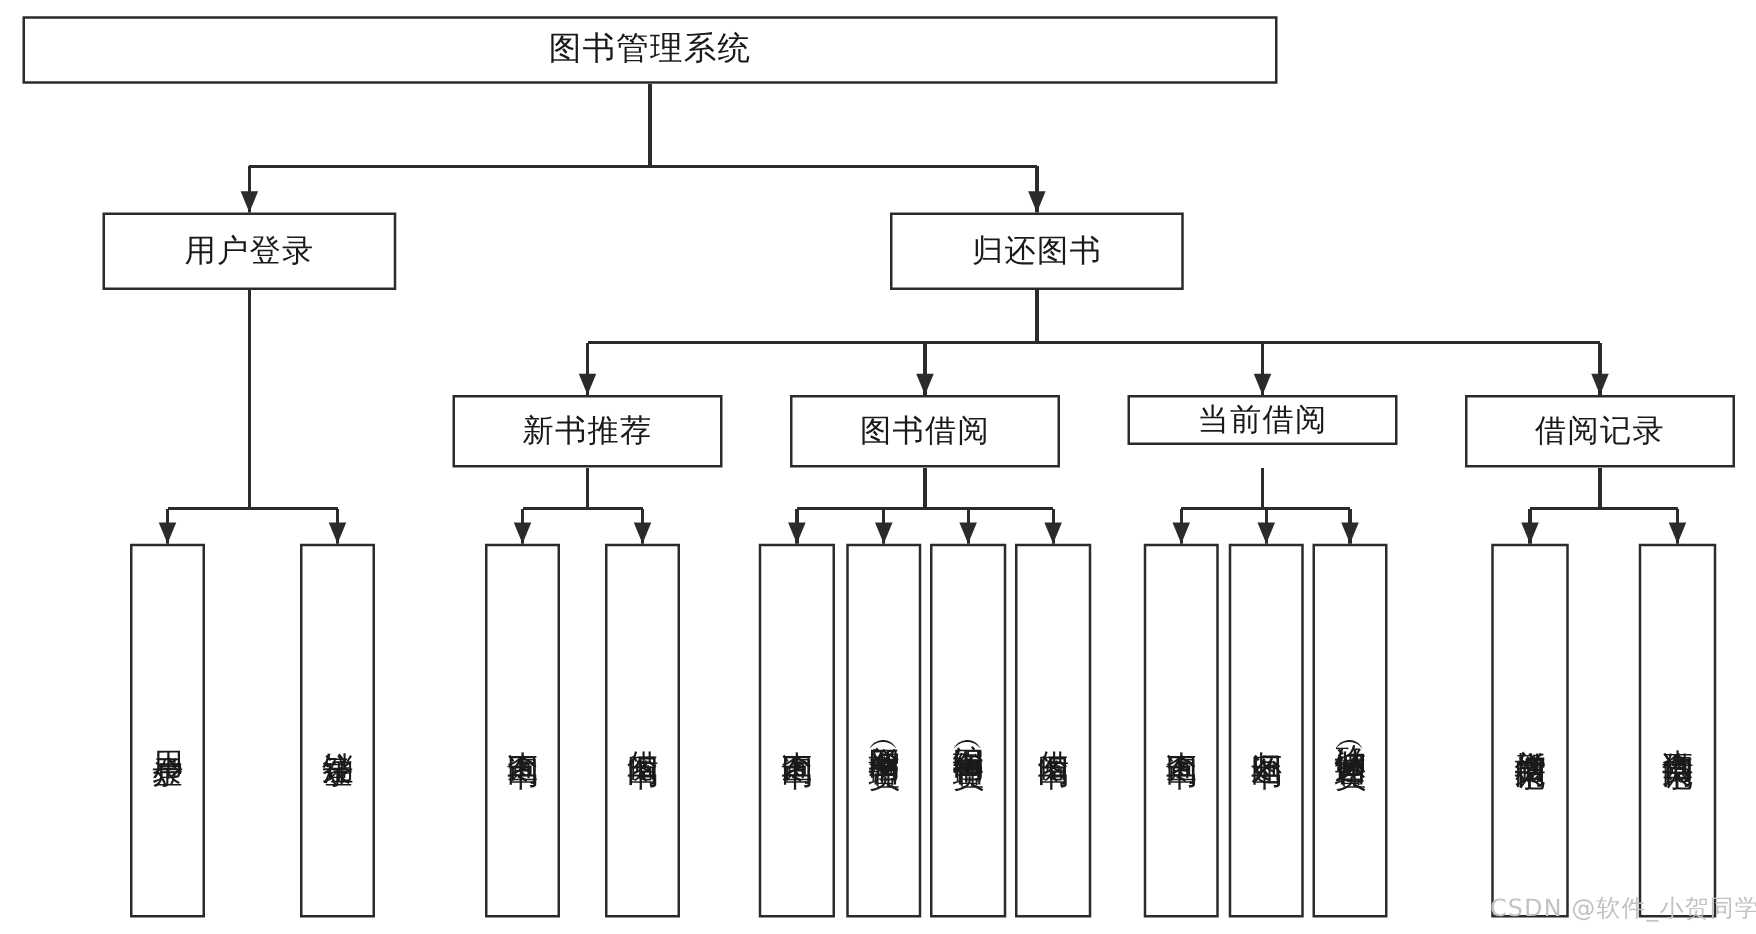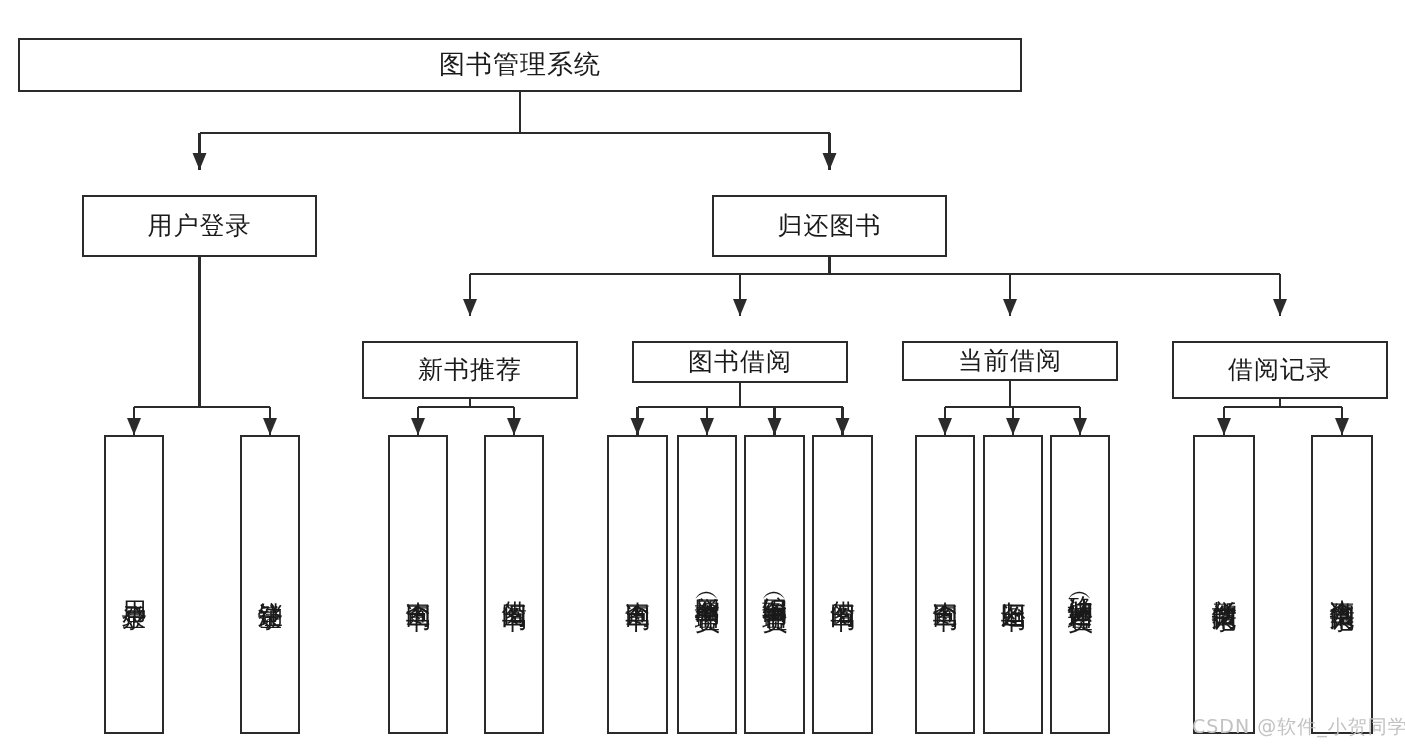--- a/index.html
+++ b/index.html
@@ -34,21 +34,20 @@
     display: flex;
     align-items: center;
     justify-content: center;
     color: #1a1a1a;
   }
   .node.horizontal {
     font-size: 25px;
     line-height: 1.2;
     letter-spacing: 1px;
     white-space: nowrap;
-    margin-top: 25px;
   }
   .node.vertical {
     writing-mode: vertical-rl;
     text-orientation: upright;
     font-size: 25px;
     line-height: 1.18;
     letter-spacing: 2px;
     padding: 4px 0;
     text-align: center;
     white-space: nowrap;
@@ -129,21 +128,21 @@
       </div>
       <div class="node horizontal" style="left: 82px; top: 170px; width: 235px; height: 62px; border-color: rgb(43, 43, 43); color: rgb(26, 26, 26);">
         <span>用户登录</span>
       </div>
       <div class="node horizontal" style="left: 712px; top: 170px; width: 235px; height: 62px; border-color: rgb(43, 43, 43); color: rgb(26, 26, 26);">
         <span>归还图书</span>
       </div>
       <div class="node horizontal" style="left: 362px; top: 316px; width: 216px; height: 58px; border-color: rgb(43, 43, 43); color: rgb(26, 26, 26); text-align: center;">
         <span>新书推荐</span>
       </div>
-      <div class="node horizontal" style="left: 632px; top: 316px; width: 216px; height: 42px; border-color: rgb(43, 43, 43); color: rgb(26, 26, 26);">
+      <div class="node horizontal" style="left: 632px; top: 316px; width: 216px; height: 58px; border-color: rgb(43, 43, 43); color: rgb(26, 26, 26);">
         <span>图书借阅</span>
       </div>
       <div class="node horizontal" style="left: 902px; top: 316px; width: 216px; height: 40px; border-color: rgb(43, 43, 43); color: rgb(26, 26, 26);">
         <span>当前借阅</span>
       </div>
       <div class="node horizontal" style="left: 1172px; top: 316px; width: 216px; height: 58px; border-color: rgb(43, 43, 43); color: rgb(26, 26, 26);">
         <span>借阅记录</span>
       </div>
       <div class="node vertical" style="left: 104px; top: 435px; width: 60px; height: 299px; border-color: rgb(43, 43, 43); color: rgb(26, 26, 26);">
         <span>用户登录</span>

